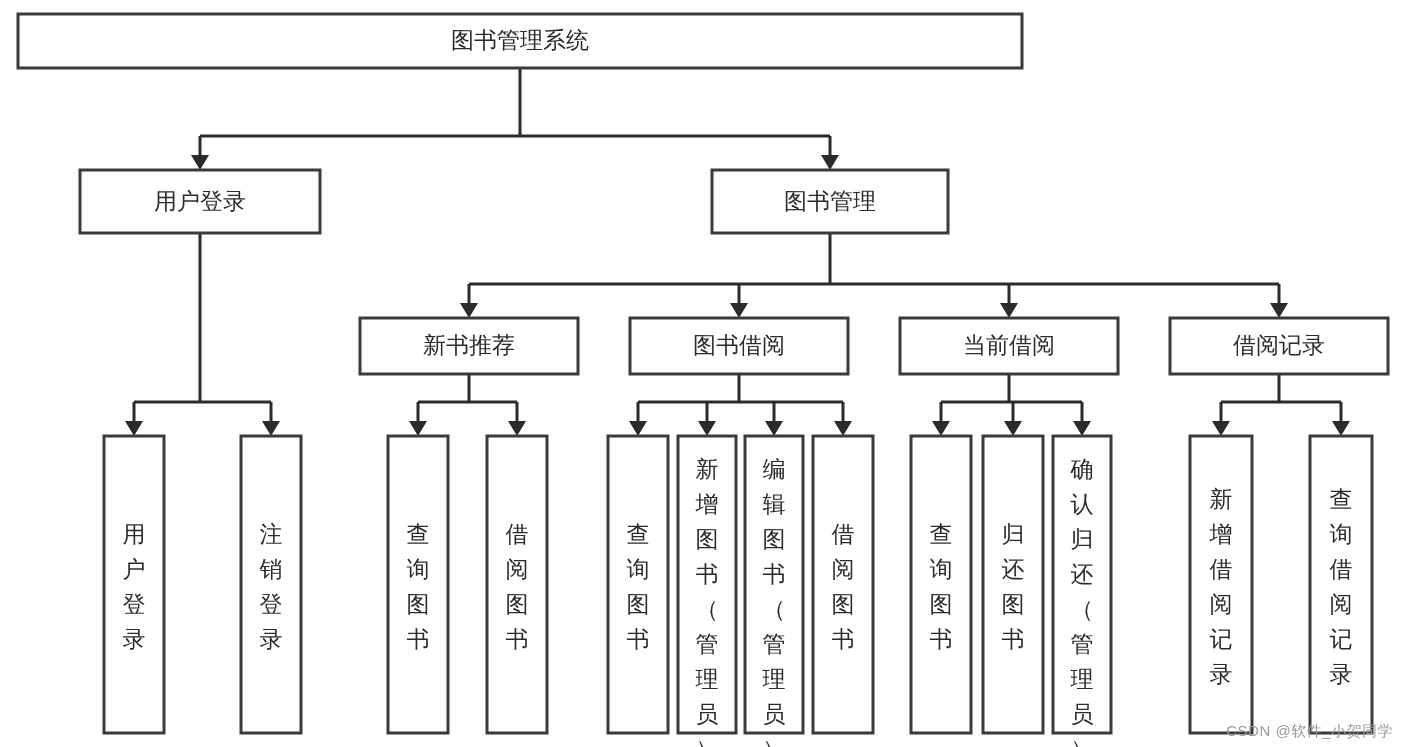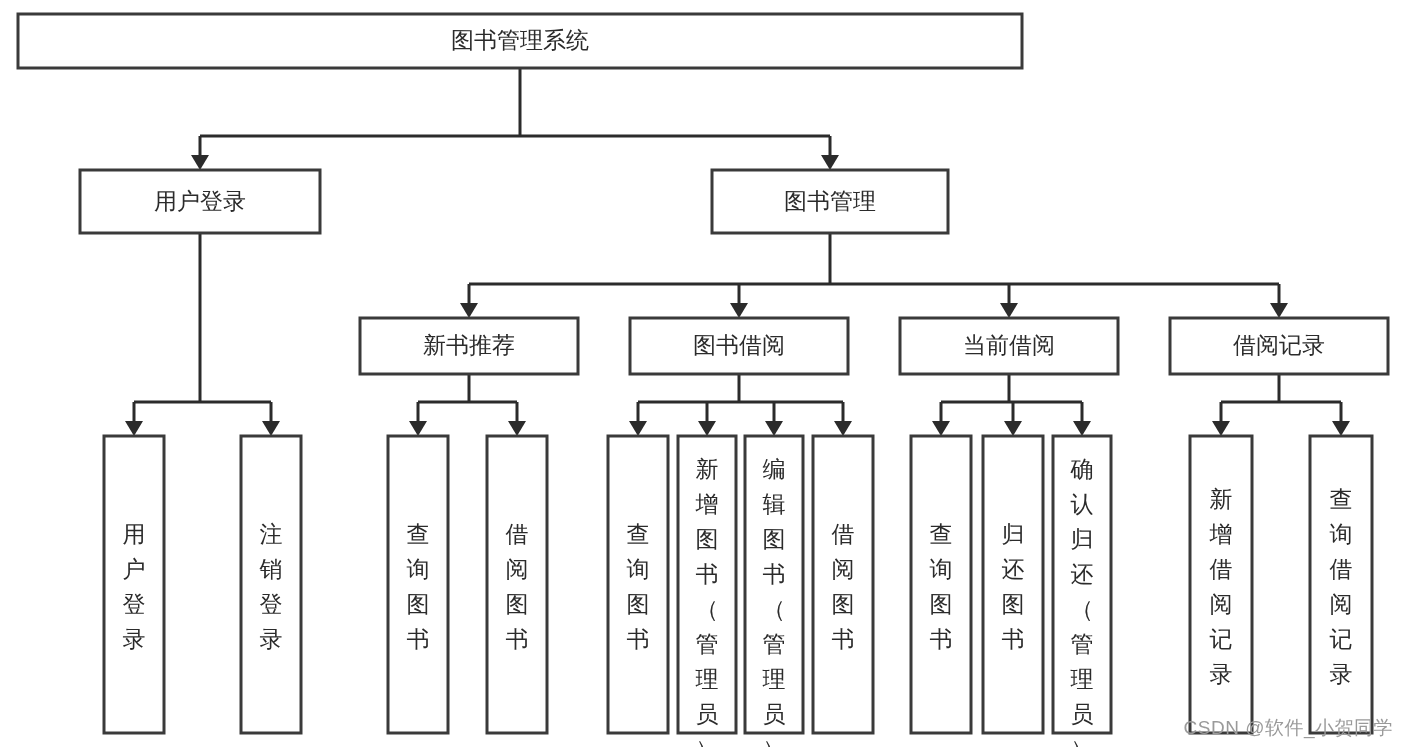--- a/index.html
+++ b/index.html
@@ -48,21 +48,21 @@
   }
   .arrow-head {
     fill: #2b2b2b;
     stroke: none;
   }
   .watermark {
     position: absolute;
     right: 12px;
     bottom: 6px;
     font-family: "Liberation Sans", "DejaVu Sans", sans-serif;
-    font-size: 19px;
+    font-size: 15px;
     color: #9a9a9a;
     letter-spacing: 0.5px;
     white-space: nowrap;
     pointer-events: none;
   }
 </style>
 </head>
 <body>
 
 <svg id="canvas" viewBox="0 0 1405 747">

